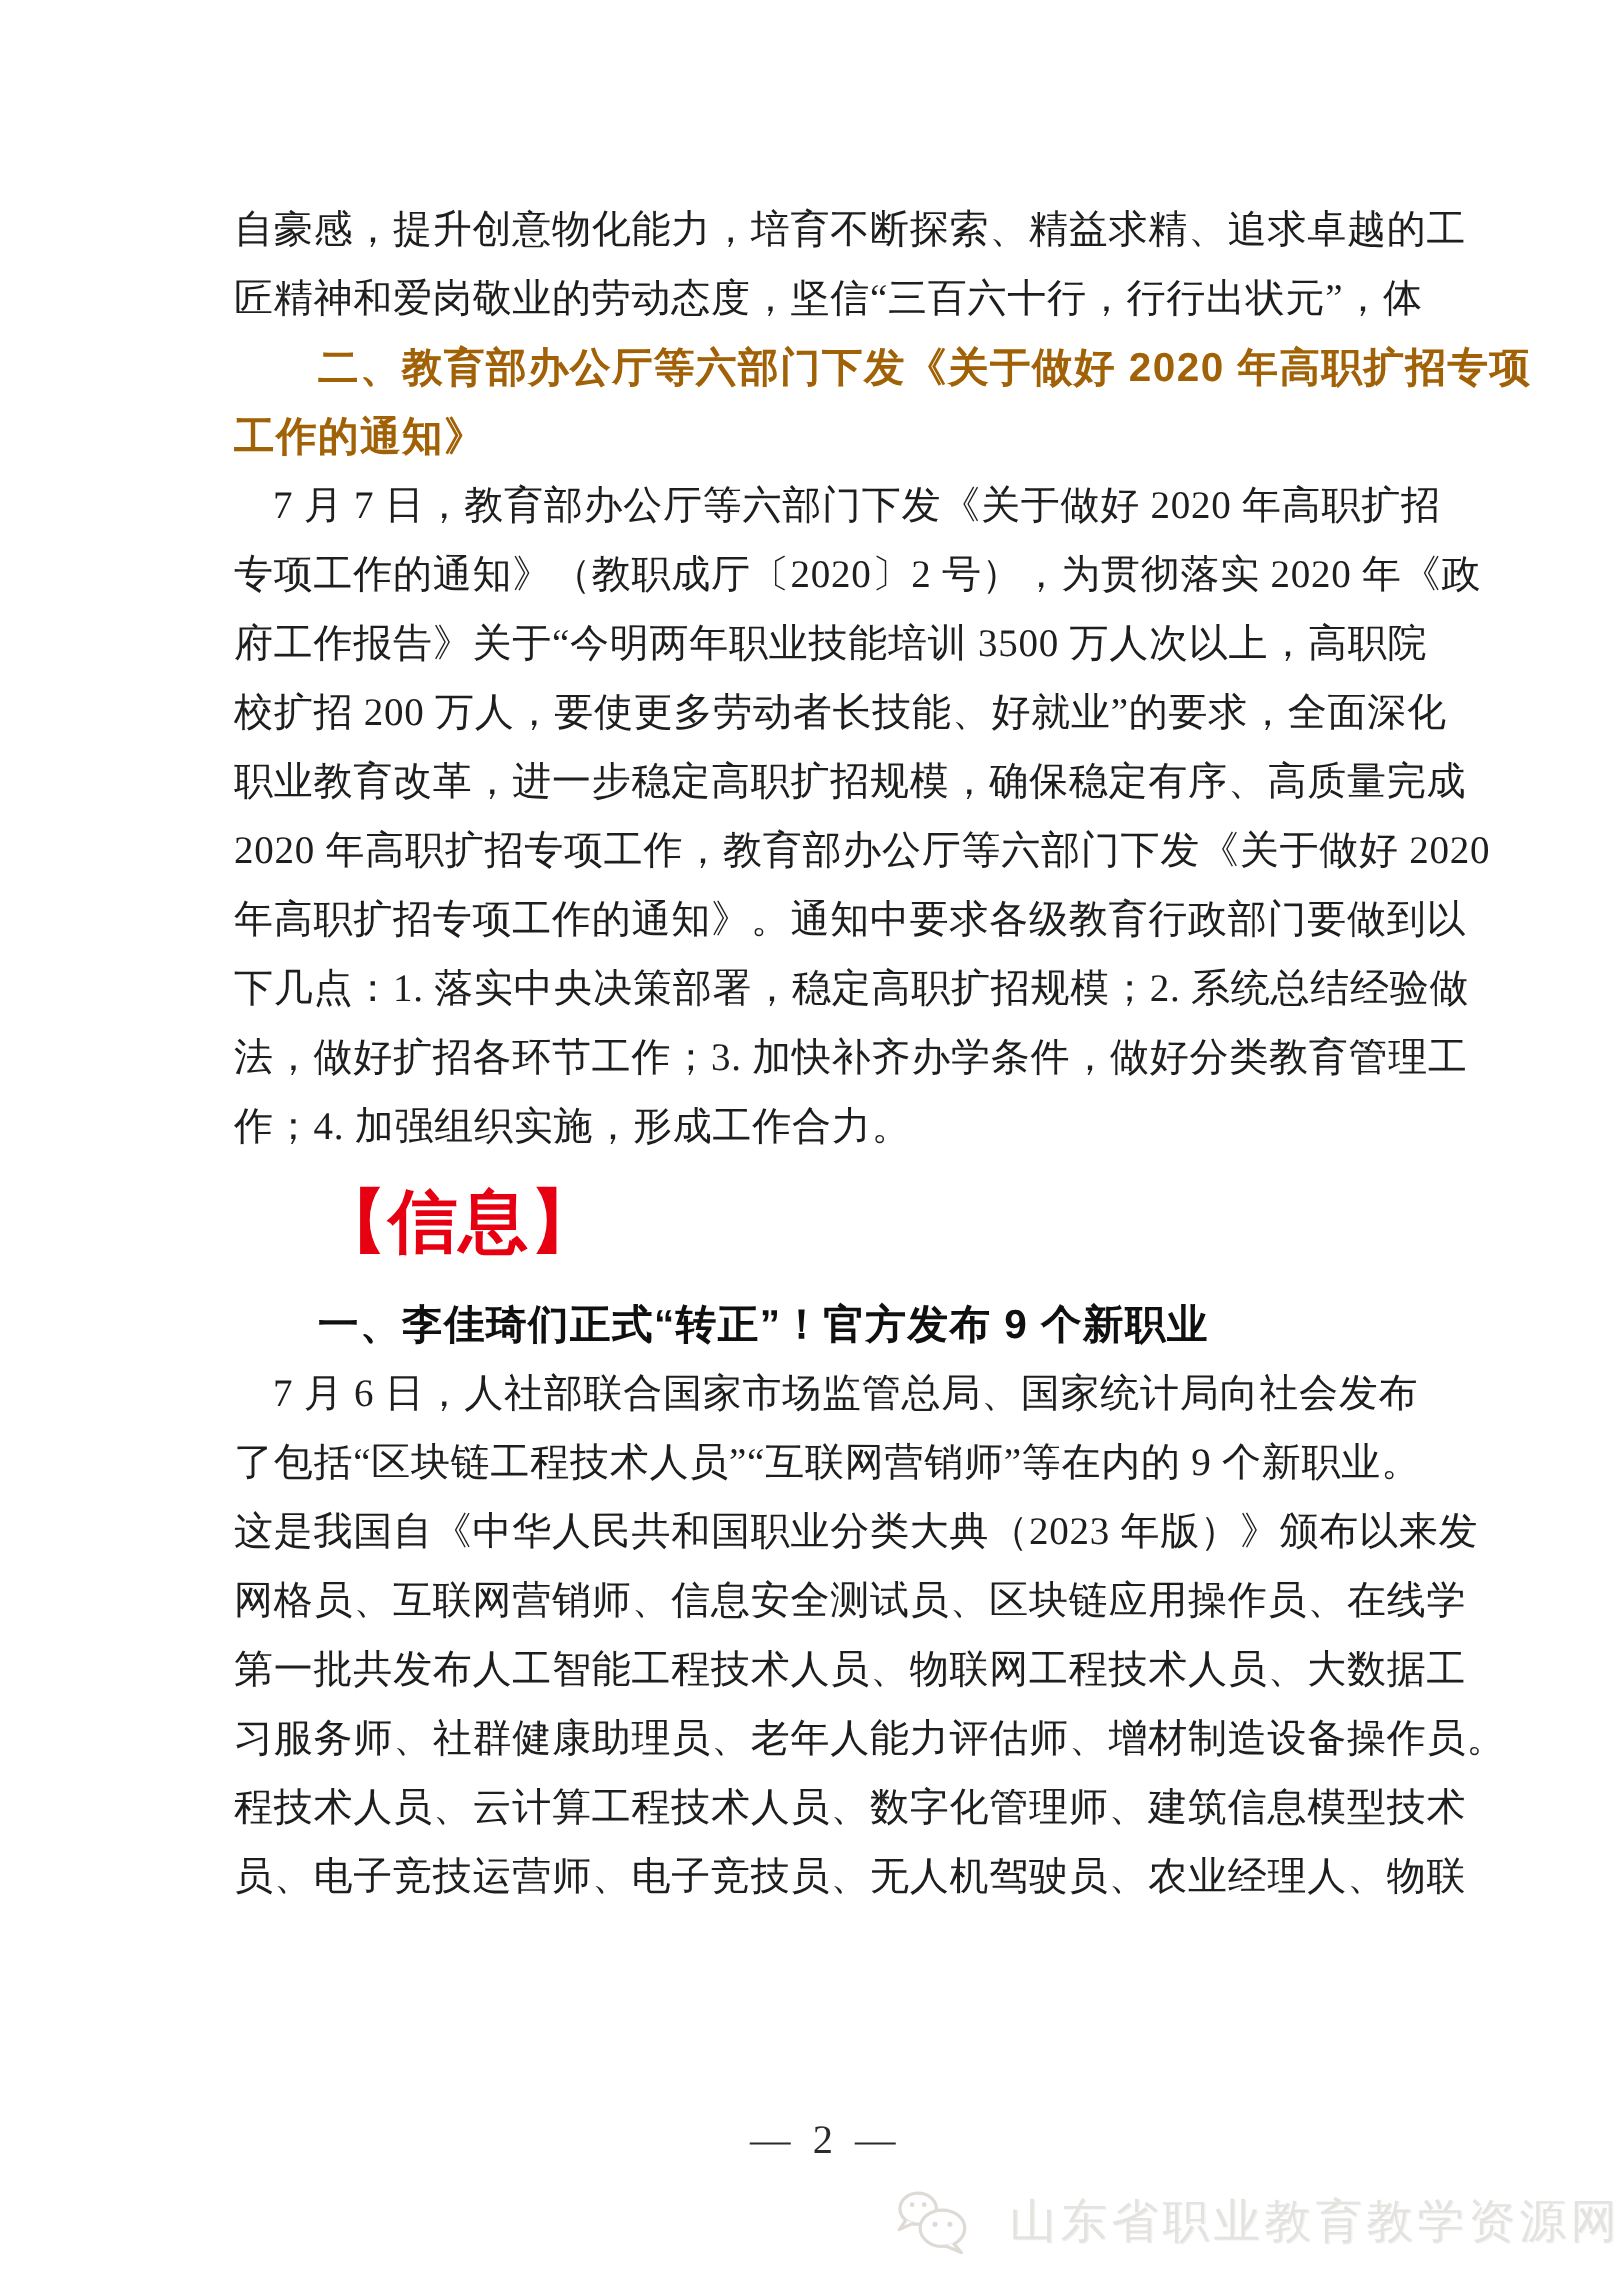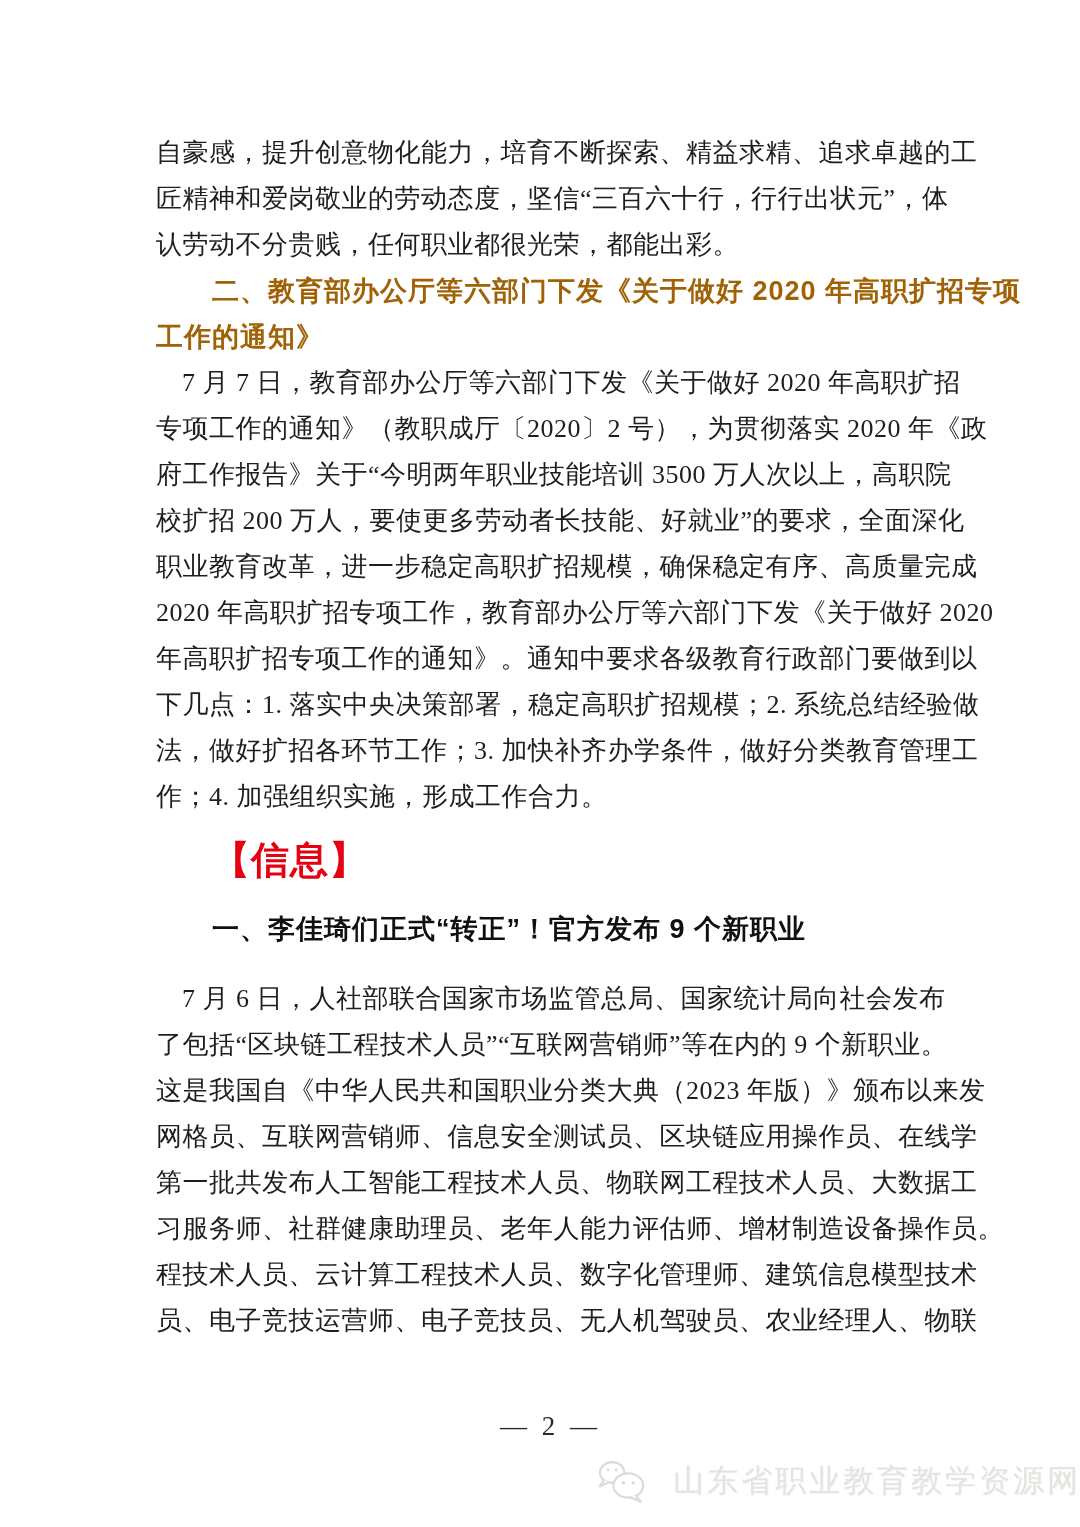--- a/index.html
+++ b/index.html
@@ -34,34 +34,34 @@
     font-size: 27px;
     letter-spacing: 1px;
   }
   
   .p-indent > .line:first-child { text-indent: 26px; }
   .h-indent > .line:first-child { text-indent: 56px; }
 
   .section-red {
     font-family: "Liberation Sans", "DejaVu Sans", sans-serif;
     font-weight: 700;
-    font-size: 38px;
+    font-size: 46px;
     line-height: 56px;
     margin: 12px 0 18px 0;
     padding-left: 56px;
     letter-spacing: 1px;
   }
   .heading-jobs {
     font-family: "Liberation Sans", "DejaVu Sans", sans-serif;
     font-weight: 700;
     font-size: 27px;
     line-height: 46px;
     color: #101010;
     padding-left: 56px;
-    margin: 0 0 24px 0;
+    margin: 0 0 0 0;
     letter-spacing: 1px;
     white-space: nowrap;
   }
   .page-number {
     position: absolute;
     top: 1406px;
     left: 0;
     width: 100%;
     text-align: center;
     font-size: 27px;
@@ -90,21 +90,20 @@
 </style>
 </head>
 <body>
 
 <div class="page">
   <div class="content">
 
     <div class="para">
         <div class="line">自豪感，提升创意物化能力，培育不断探索、精益求精、追求卓越的工</div>
         <div class="line">匠精神和爱岗敬业的劳动态度，坚信“三百六十行，行行出状元”，体</div>
-        <div class="line">认劳动不分贵贱，任何职业都很光荣，都能出彩。</div>
       </div>
 
     <div class="para h-bold h-indent">
         <div class="line">二、教育部办公厅等六部门下发《关于做好 2020 年高职扩招专项</div>
         <div class="line">工作的通知》</div>
       </div>
 
     <div class="para p-indent">
         <div class="line">7 月 7 日，教育部办公厅等六部门下发《关于做好 2020 年高职扩招</div>
         <div class="line">专项工作的通知》（教职成厅〔2020〕2 号），为贯彻落实 2020 年《政</div>

